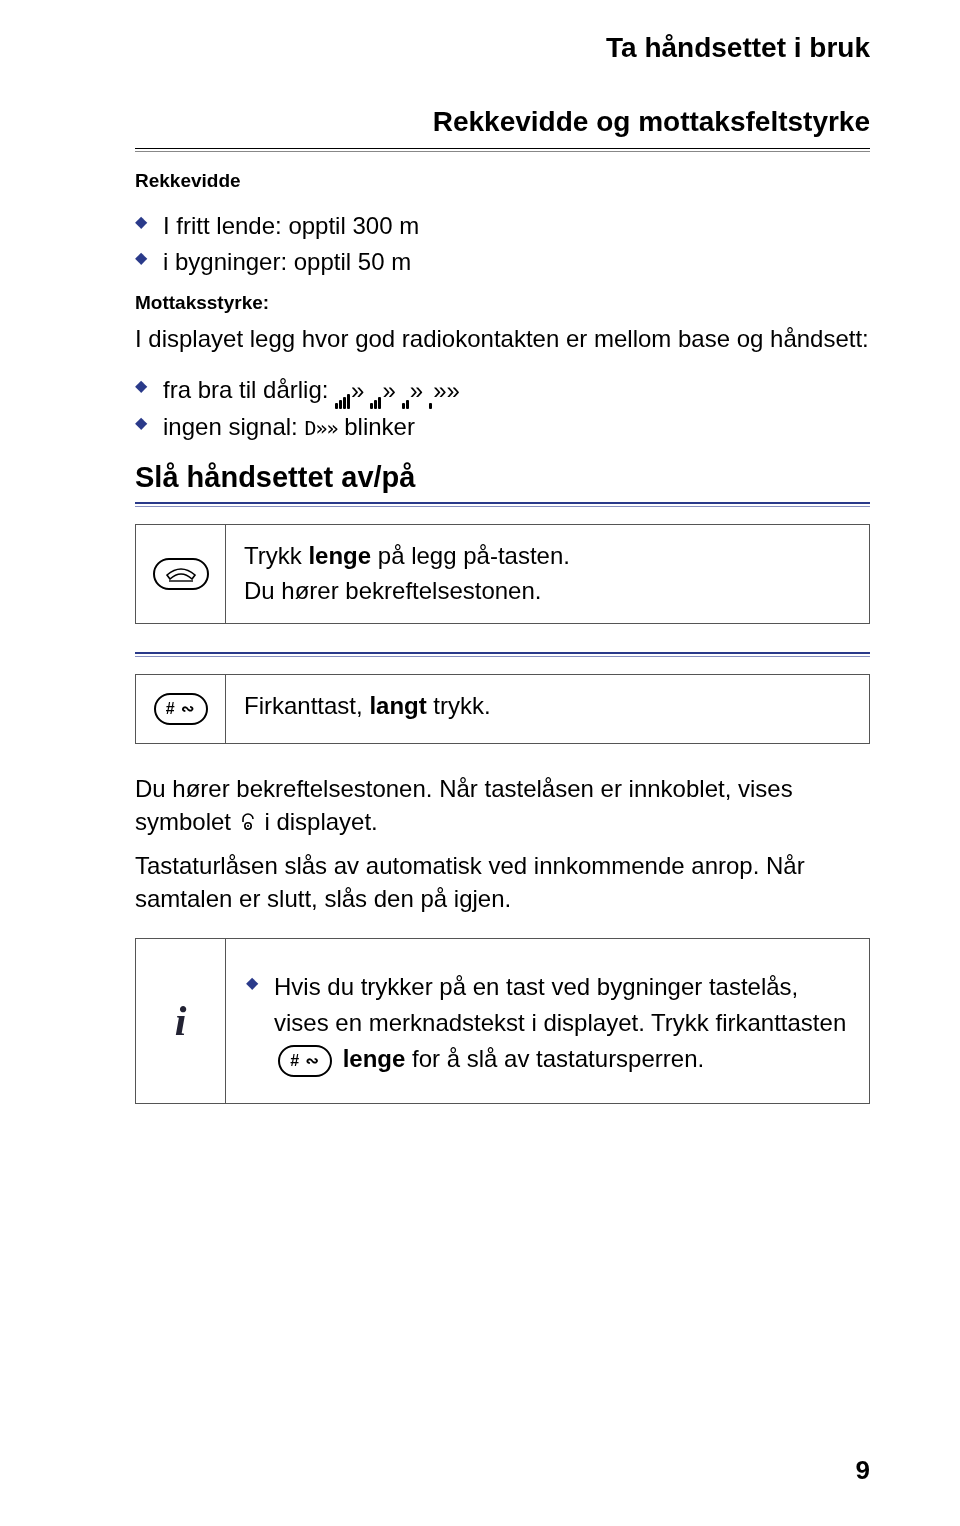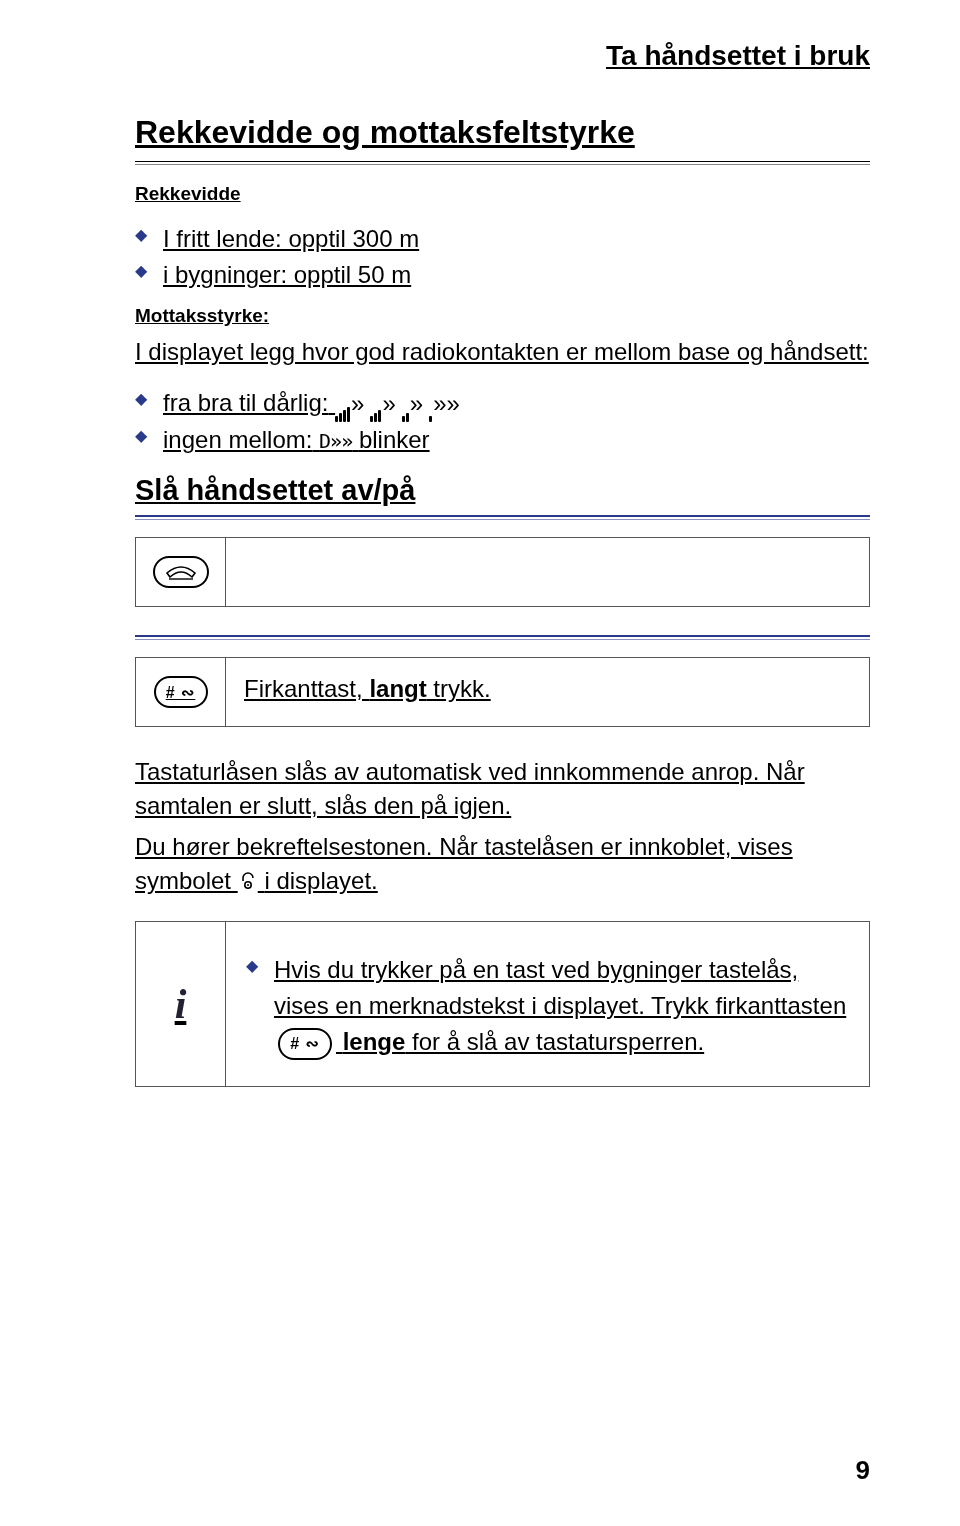--- a/index.html
+++ b/index.html
@@ -1,19 +1,19 @@
 <!DOCTYPE html>
 <html><head>
 <meta charset="utf-8">
 <style>
   * { box-sizing: border-box; margin: 0; padding: 0; }
   html, body { width: 960px; height: 1526px; background: #fff; font-family: Arial, Helvetica, sans-serif; color: #000; }
-  .page { position: relative; width: 960px; height: 1526px; padding: 40px 90px 60px 135px; text-decoration: underline; }
+  .page { position: relative; width: 960px; height: 1526px; padding: 32px 90px 60px 135px; }
   .header-title { text-align: right; font-weight: bold; font-size: 28px; margin-bottom: 42px; }
-  .h2 { font-weight: bold; font-size: 32px; margin-bottom: 10px; }
+  .h2 { font-weight: bold; font-size: 28px; margin-bottom: 10px; text-align: right; }
   .double-rule { height: 6px; margin: 6px 0 16px 0; background: linear-gradient(to bottom, #000 0, #000 1px, transparent 1px, transparent 3px, #888 3px, #888 4px, transparent 4px); }
   .double-rule.blue { background: linear-gradient(to bottom, #2a3a8a 0, #2a3a8a 2px, transparent 2px, transparent 4px, #8890c0 4px, #8890c0 5px, transparent 5px); }
   .h3 { font-weight: bold; font-size: 19px; margin: 12px 0 8px 0; }
   .h4 { font-weight: bold; font-size: 29px; margin: 16px 0 8px 0; }
   .para { font-size: 24px; line-height: 1.4; margin-bottom: 8px; }
   ul.diamond { list-style: none; padding-left: 0; margin-bottom: 12px; margin-top: 16px; }
   ul.diamond li { position: relative; padding-left: 28px; font-size: 24px; line-height: 1.5; }
   ul.diamond li::before { content: "◆"; position: absolute; left: 0; top: 2px; color: #2a3a8a; font-size: 16px; }
   .signal-icons { display: inline-flex; gap: 6px; vertical-align: middle; }
   .sig { display: inline-flex; align-items: flex-end; gap: 1px; position: relative; }
@@ -79,65 +79,69 @@
             <span class="bar b2"></span>
             <span>»</span>
           </span>
         <span class="sig">
             <span class="bar b1"></span>
             <span>»»</span>
           </span>
       </span>
     </li>
     <li>
-      <span>ingen mellom:</span>
+      <span>ingen signal:</span>
       <span class="nosig">D»»</span>
       <span>blinker</span>
     </li>
   </ul>
 
   <div class="h4">Slå håndsettet av/på</div>
   <div class="double-rule blue"></div>
 
   <div class="box-row">
     <div class="box-cell-icon">
       <span class="key-oval wide">
         <svg width="34" height="18" viewBox="0 0 34 18">
           <path d="M3 10 Q17 -2 31 10 L28 14 Q17 4 6 14 Z" fill="none" stroke="#000" stroke-width="1.6"></path>
           <line x1="5" y1="16" x2="29" y2="16" stroke="#000" stroke-width="1.4"></line>
         </svg>
       </span>
     </div>
+    <div class="box-cell-text">
+      <span>Trykk </span><strong>lenge</strong><span> på legg på-tasten.</span><br>
+      <span>Du hører bekreftelsestonen.</span>
+    </div>
   </div>
 
   <div class="double-rule blue"></div>
 
   <div class="box-row">
     <div class="box-cell-icon">
       <span class="key-oval">
         <span class="hash-key"># ∾</span>
       </span>
     </div>
     <div class="box-cell-text">
       <span>Firkanttast, </span><strong>langt</strong><span> trykk.</span>
     </div>
   </div>
 
-  <div class="para">Tastaturlåsen slås av automatisk ved innkommende anrop. Når samtalen er slutt, slås den på igjen.</div>
   <div class="para">
     <span>Du hører bekreftelsestonen. Når tastelåsen er innkoblet, vises symbolet </span>
     <span class="lock-icon">
       <svg width="20" height="20" viewBox="0 0 20 20">
         <path d="M5 10 L5 7 A5 5 0 0 1 15 7" fill="none" stroke="#000" stroke-width="1.6"></path>
         <circle cx="10" cy="14" r="3.2" fill="none" stroke="#000" stroke-width="1.6"></circle>
         <circle cx="10" cy="14" r="1" fill="#000"></circle>
       </svg>
     </span>
     <span> i displayet.</span>
   </div>
+  <div class="para">Tastaturlåsen slås av automatisk ved innkommende anrop. Når samtalen er slutt, slås den på igjen.</div>
 
   <div class="info-box">
     <div class="i-cell">
       <span class="i">i</span>
     </div>
     <div class="content">
       <ul class="diamond">
         <li>
           <span>Hvis du trykker på en tast ved bygninger tastelås, vises en merknadstekst i displayet. Trykk firkanttasten </span>
           <span class="inline-key key-oval">

